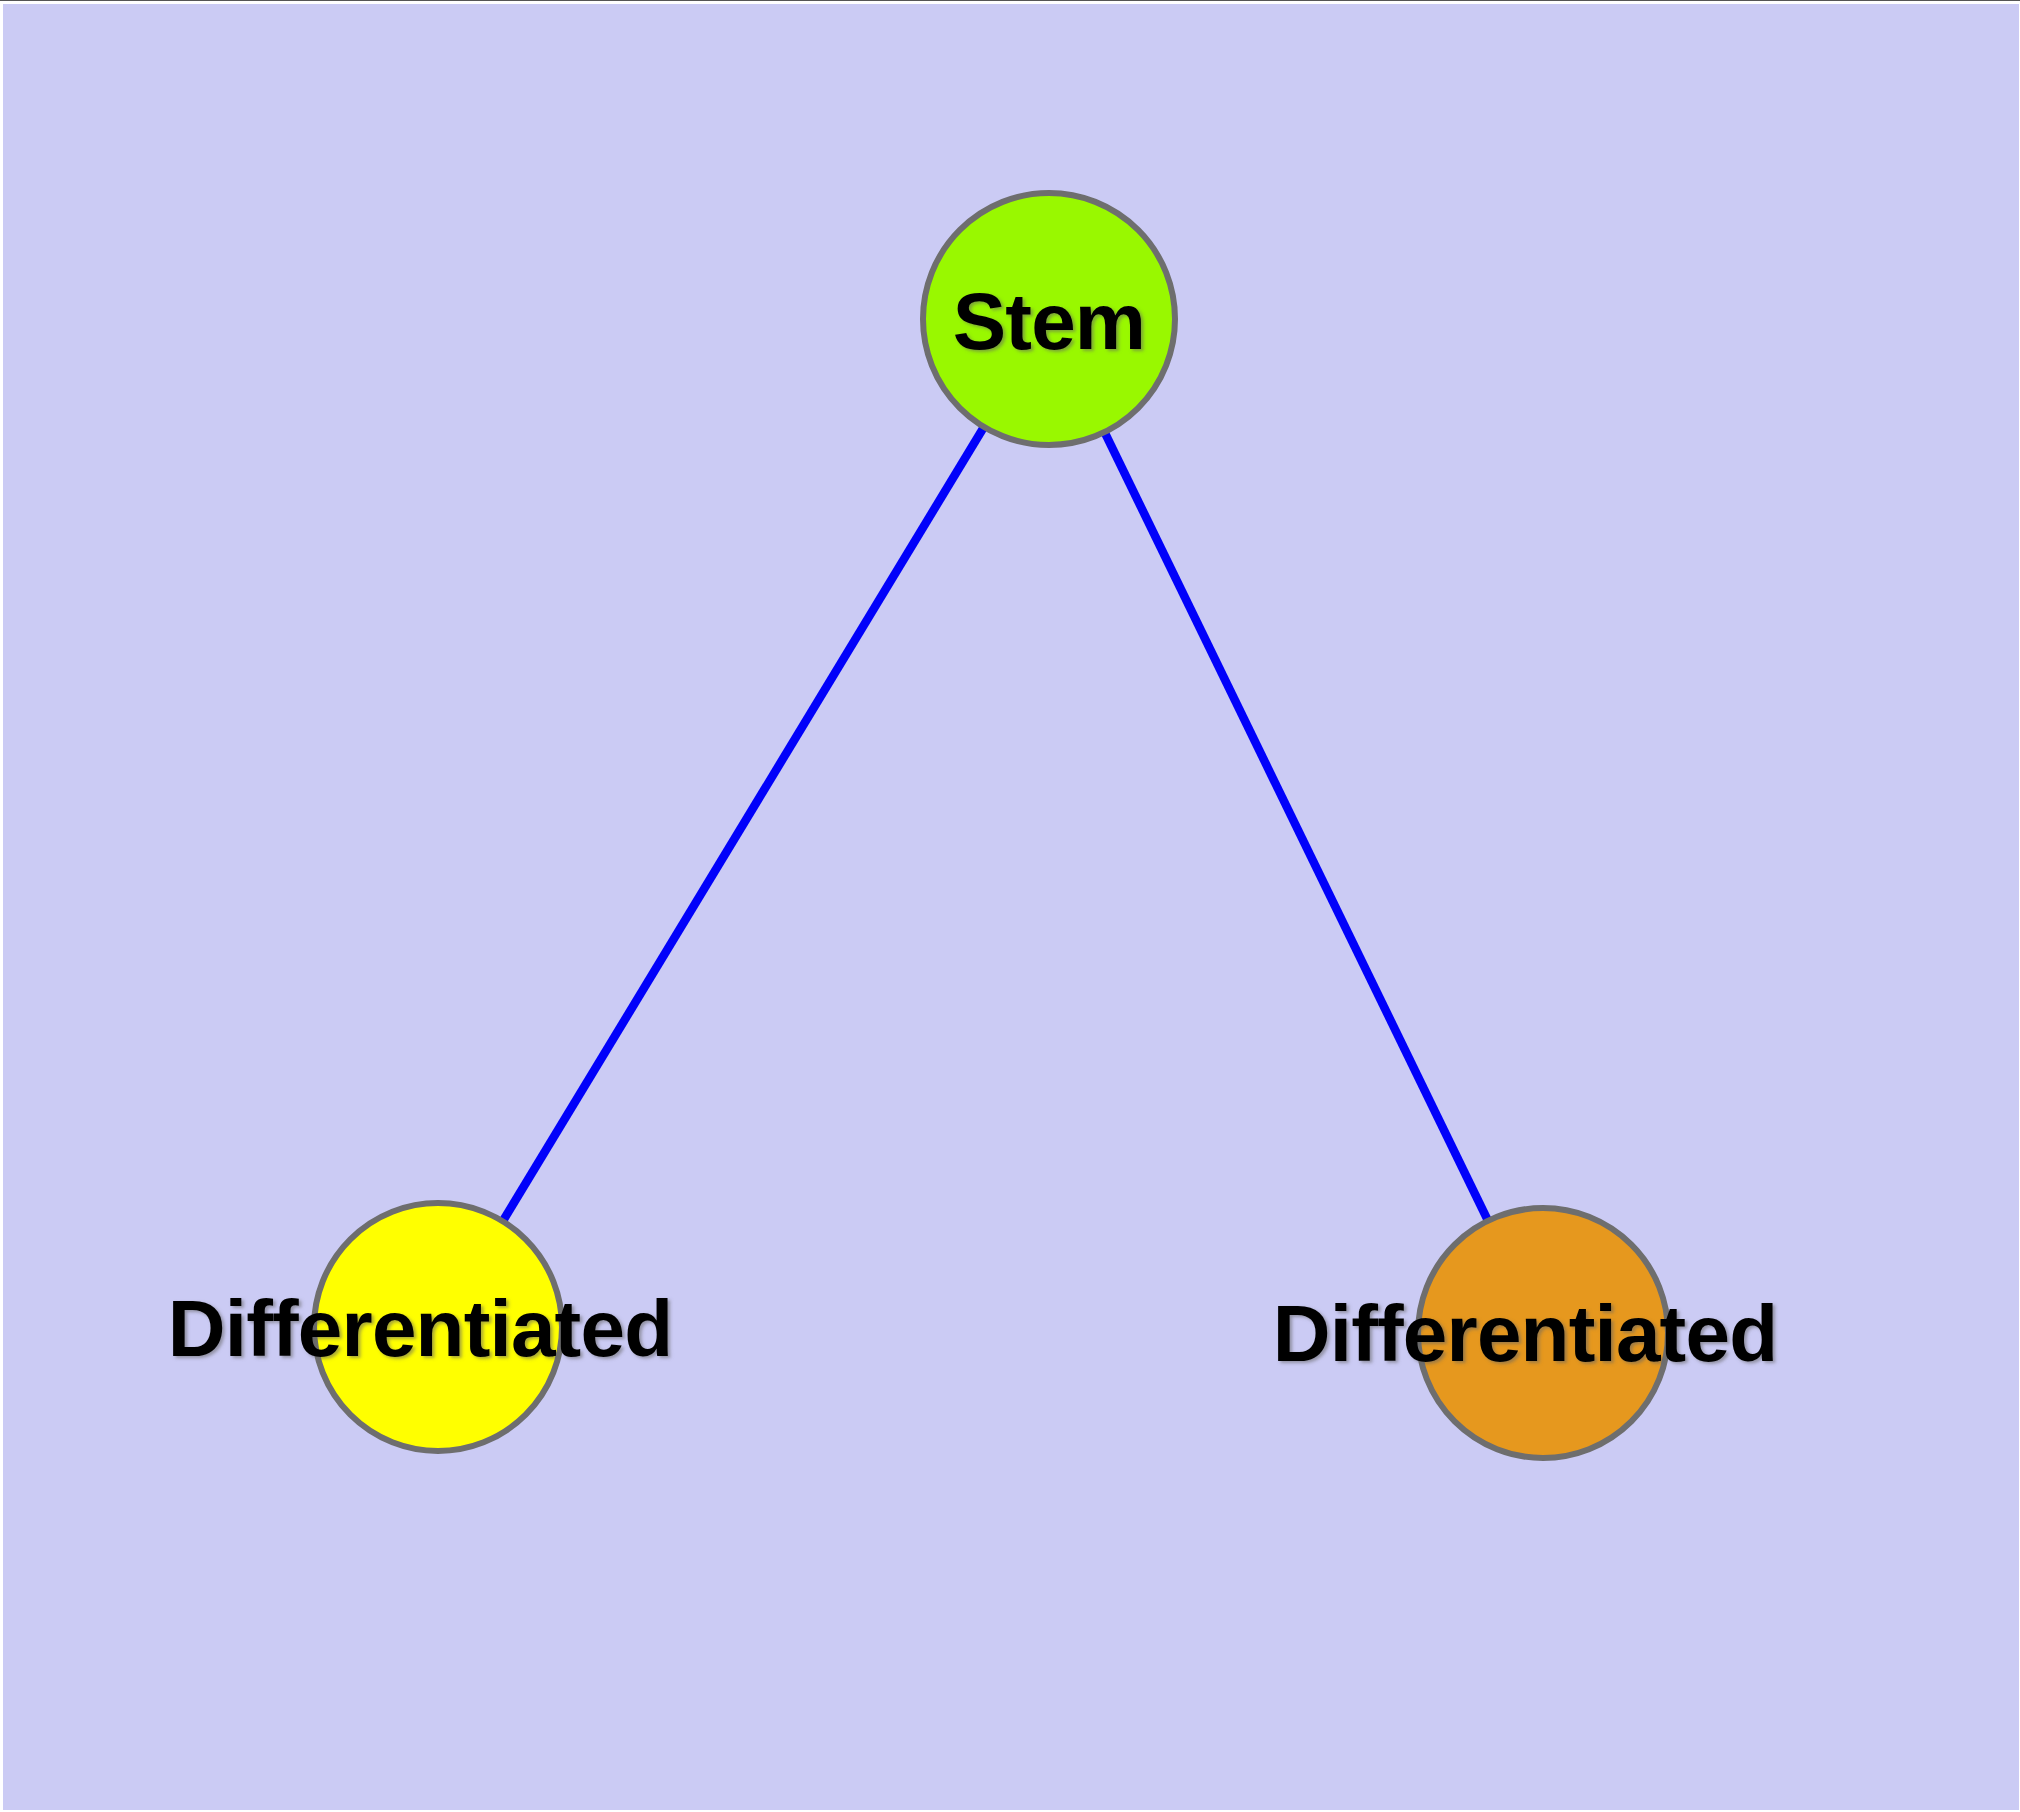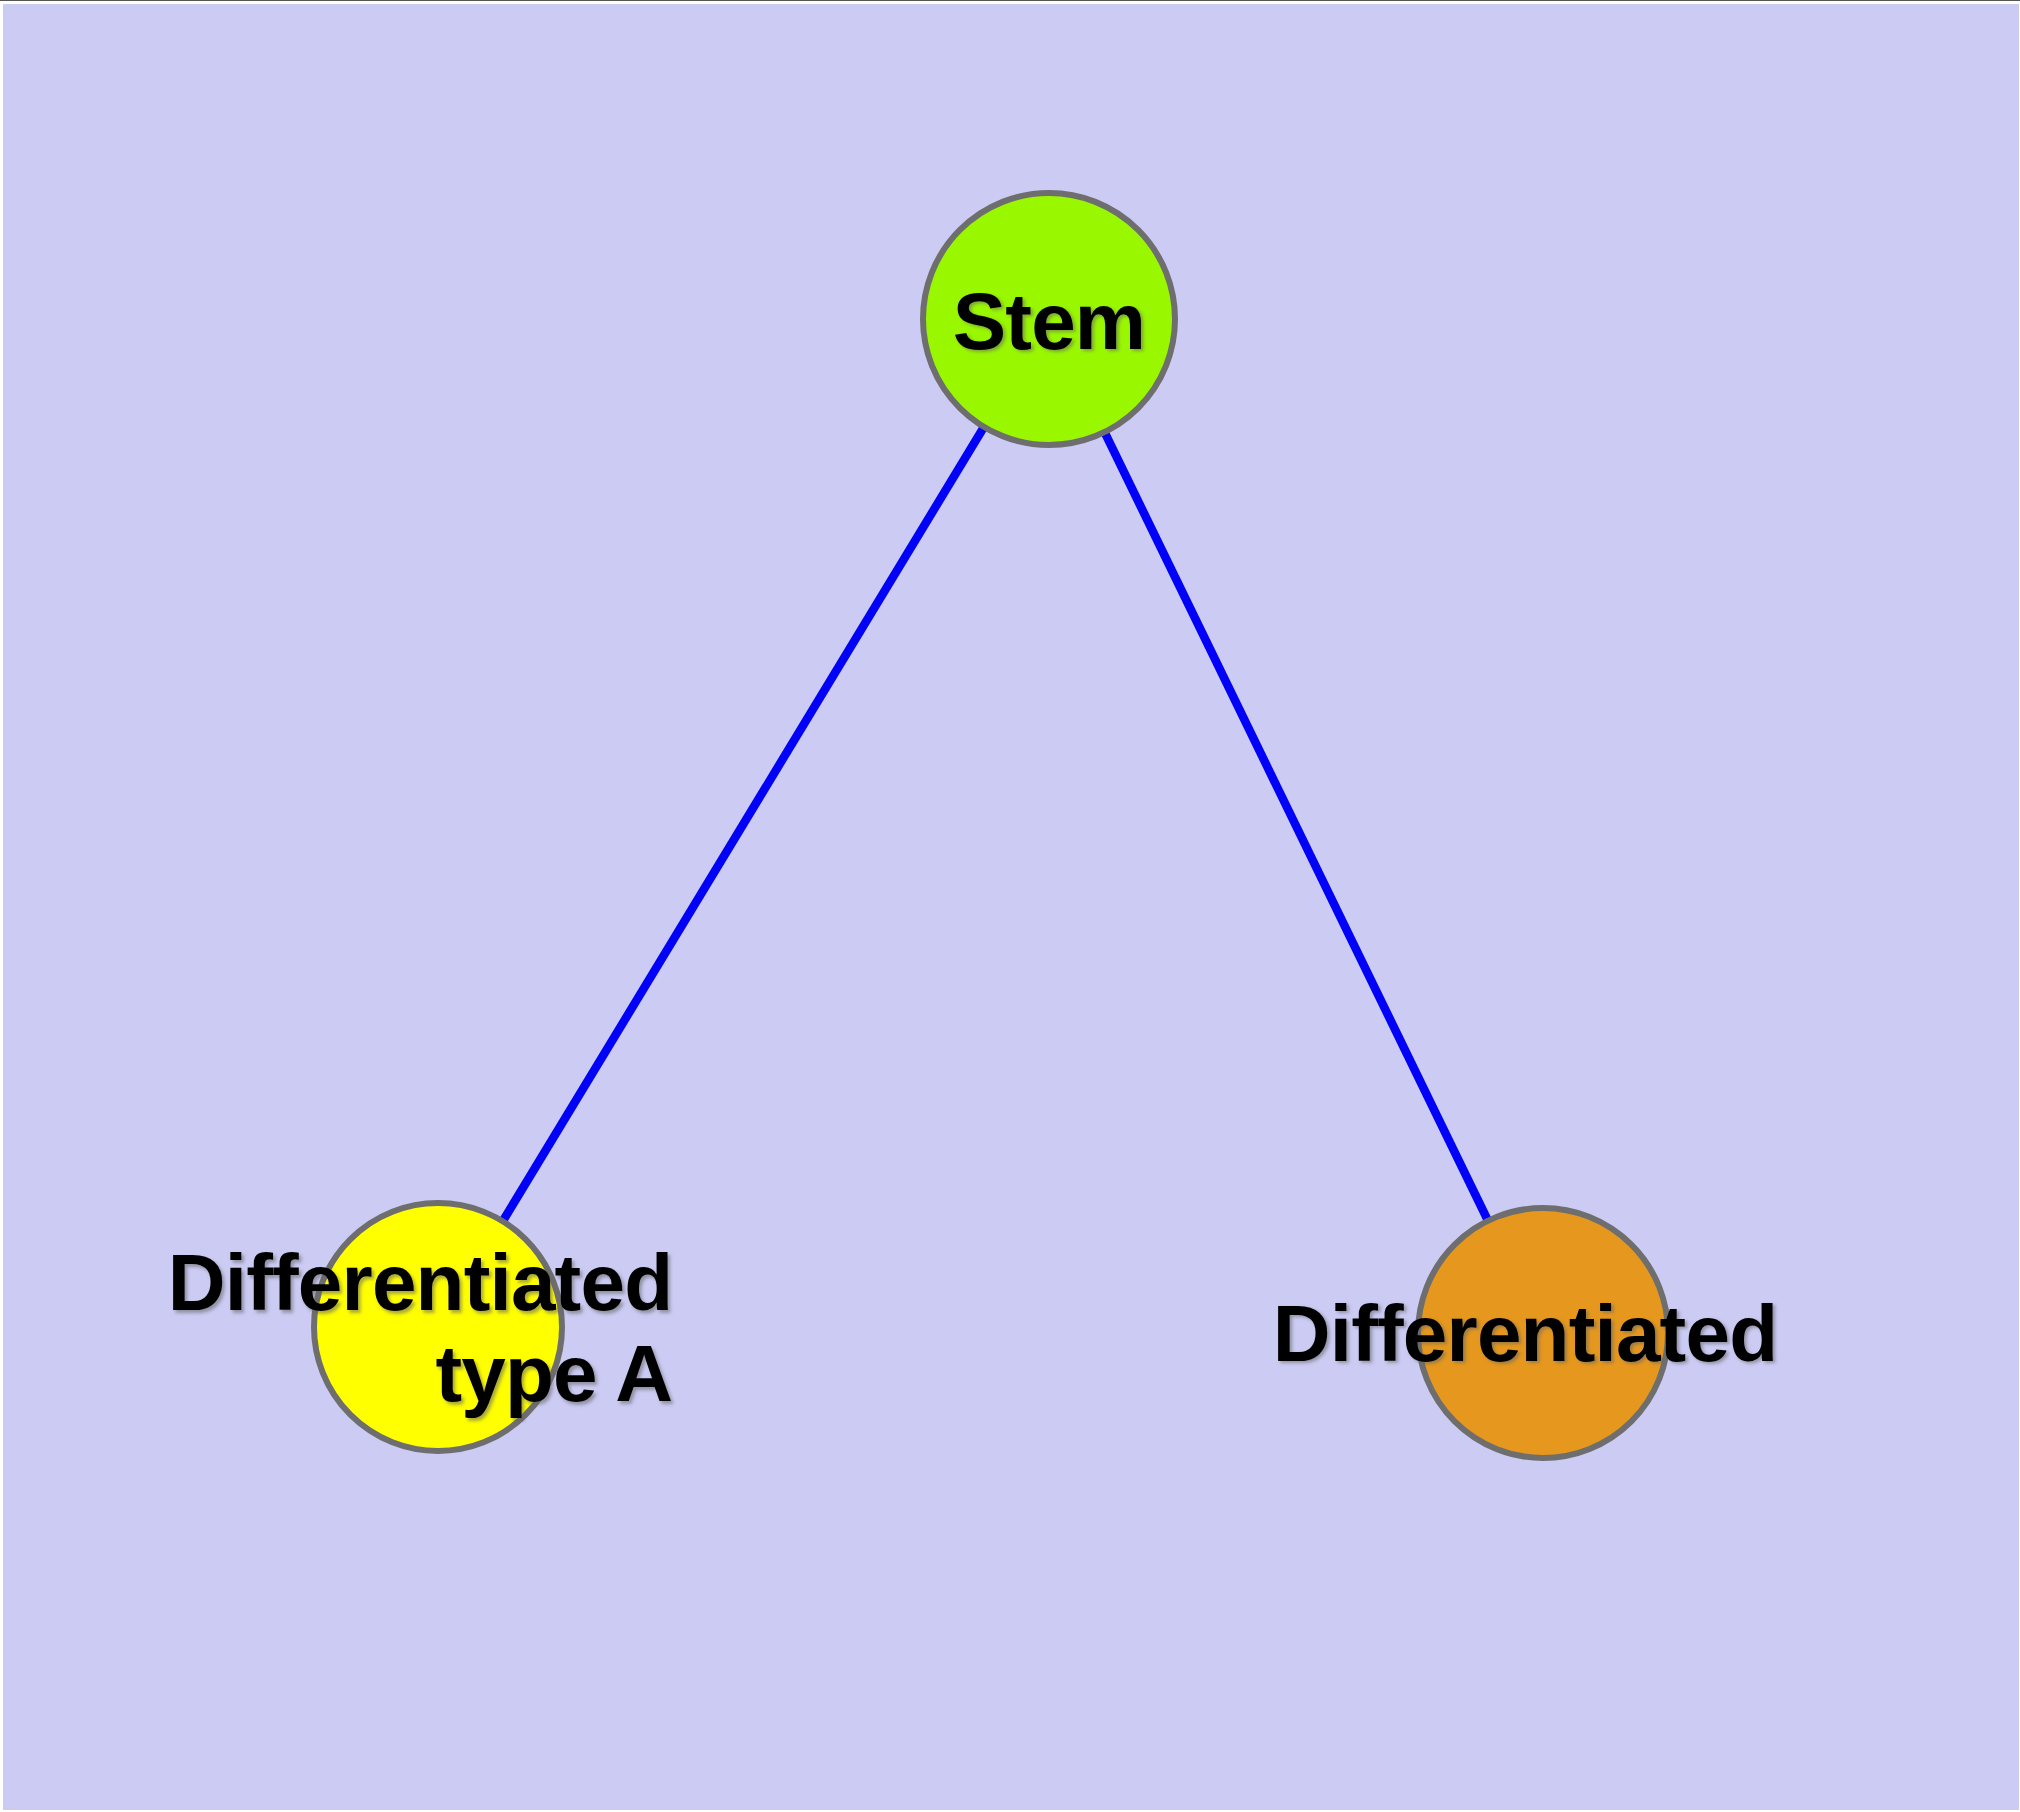--- a/index.html
+++ b/index.html
@@ -40,21 +40,21 @@
     box-sizing: border-box;
   }
   .node-label {
     position: absolute;
     transform: translate(-50%, -50%);
     color: #000000;
     font-size: 80px;
     font-weight: bold;
     line-height: 91px;
     letter-spacing: -0.8px;
-    text-align: right;
+    text-align: left;
     white-space: nowrap;
     text-shadow: 2.5px 2.5px 3.4px rgba(100,100,100,0.55);
   }
   .node-label span { display: block; }
 </style>
 </head>
 <body>
 
 <div id="frame">
 
@@ -70,21 +70,20 @@
   <div class="node-circle" style="left:311px;top:1199px;width:254px;height:254px;background:#FFFF00"></div>
 
   <div class="node-circle" style="left:1415px;top:1204px;width:256px;height:256px;background:#E6981E"></div>
 
   <div class="node-label" style="left:1049px;top:320px">
     <span>Stem</span>
   </div>
 
   <div class="node-label" style="left:420px;top:1327px">
     <span>Differentiated</span>
-    <span>type A</span>
   </div>
 
   <div class="node-label" style="left:1525px;top:1332px">
     <span>Differentiated</span>
   </div>
 
 </div>
 
 
 </body></html>

